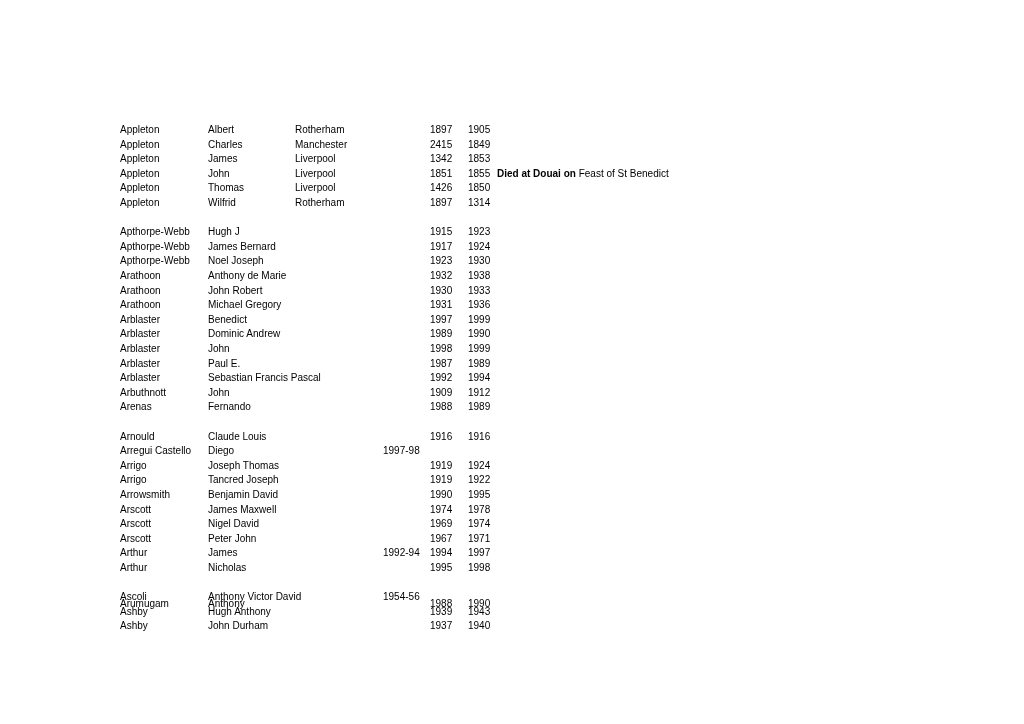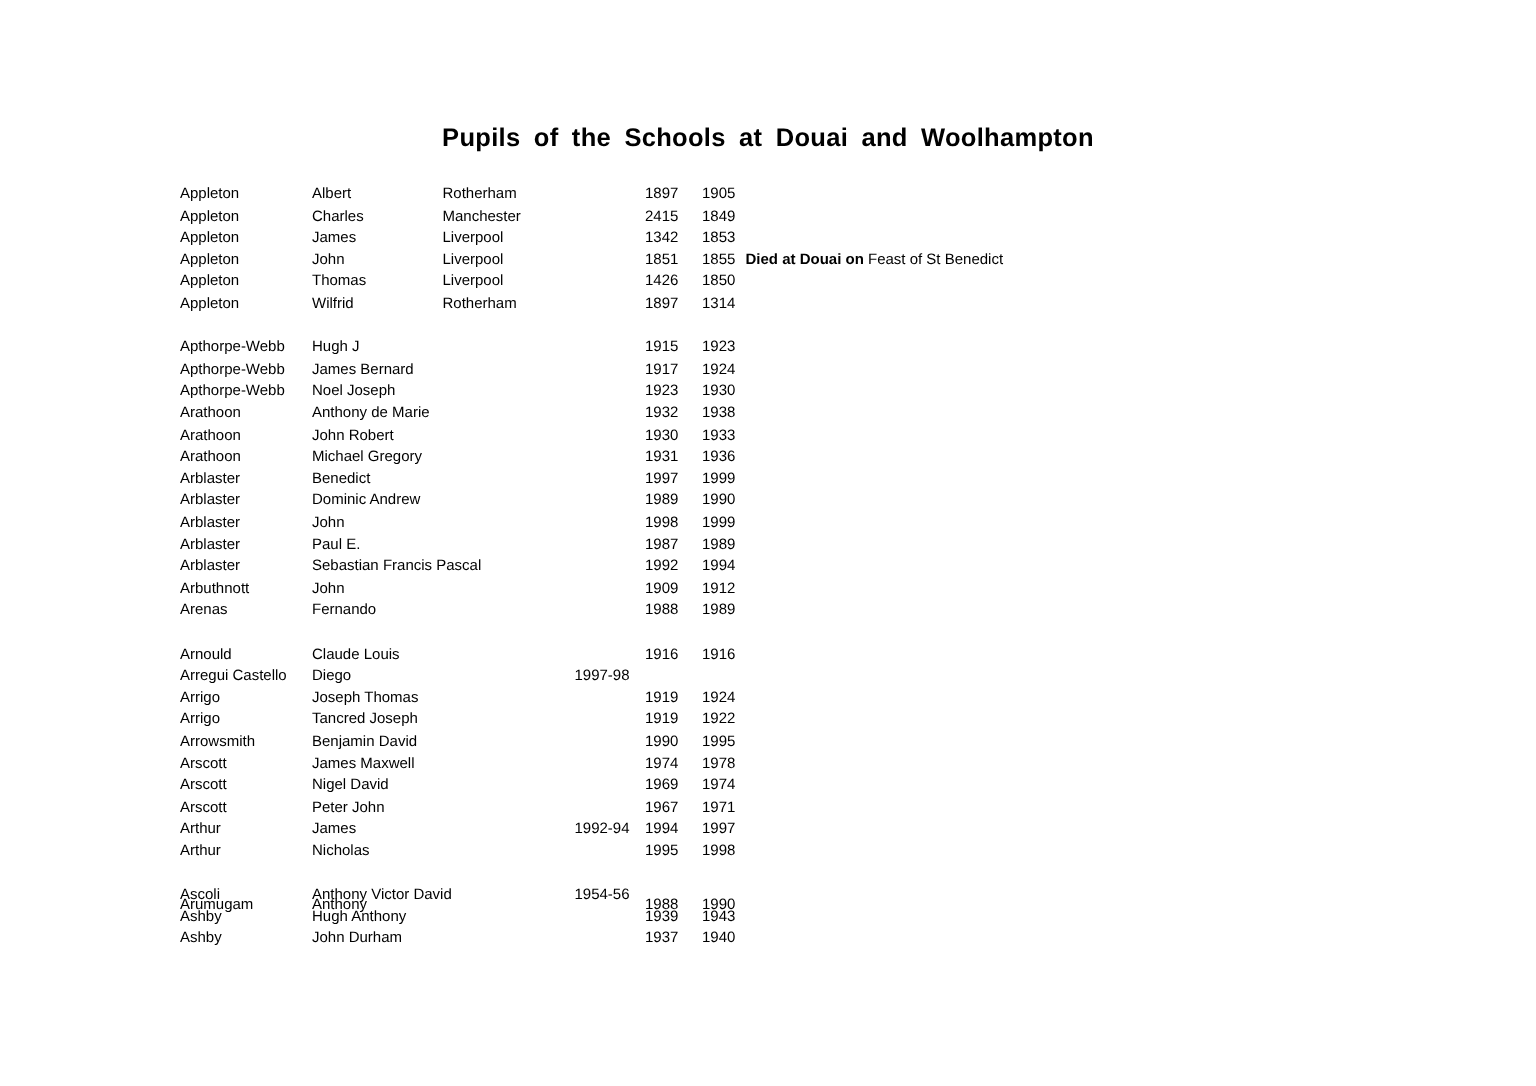--- a/index.html
+++ b/index.html
@@ -51,21 +51,20 @@
   .range    { left: 383px; }
   .start    { left: 430px; }
   .end      { left: 468px; }
   .note     { left: 497px; }
   .note b   { font-weight: bold; }
 </style>
 </head>
 <body>
 
 <div id="page">
-  <div id="title">Pupils of the Schools at Douai and Woolhampton</div>
   <div id="rows">
       <div class="row" style="top: 0px;">
     <span class="c surname">Appleton</span>
     <span class="c forename">Albert</span>
     <span class="c place">Rotherham</span>
     <span class="c range"></span>
     <span class="c start">1897</span>
     <span class="c end">1905</span>
     <span class="c note"><b></b><span></span></span>
   </div>

